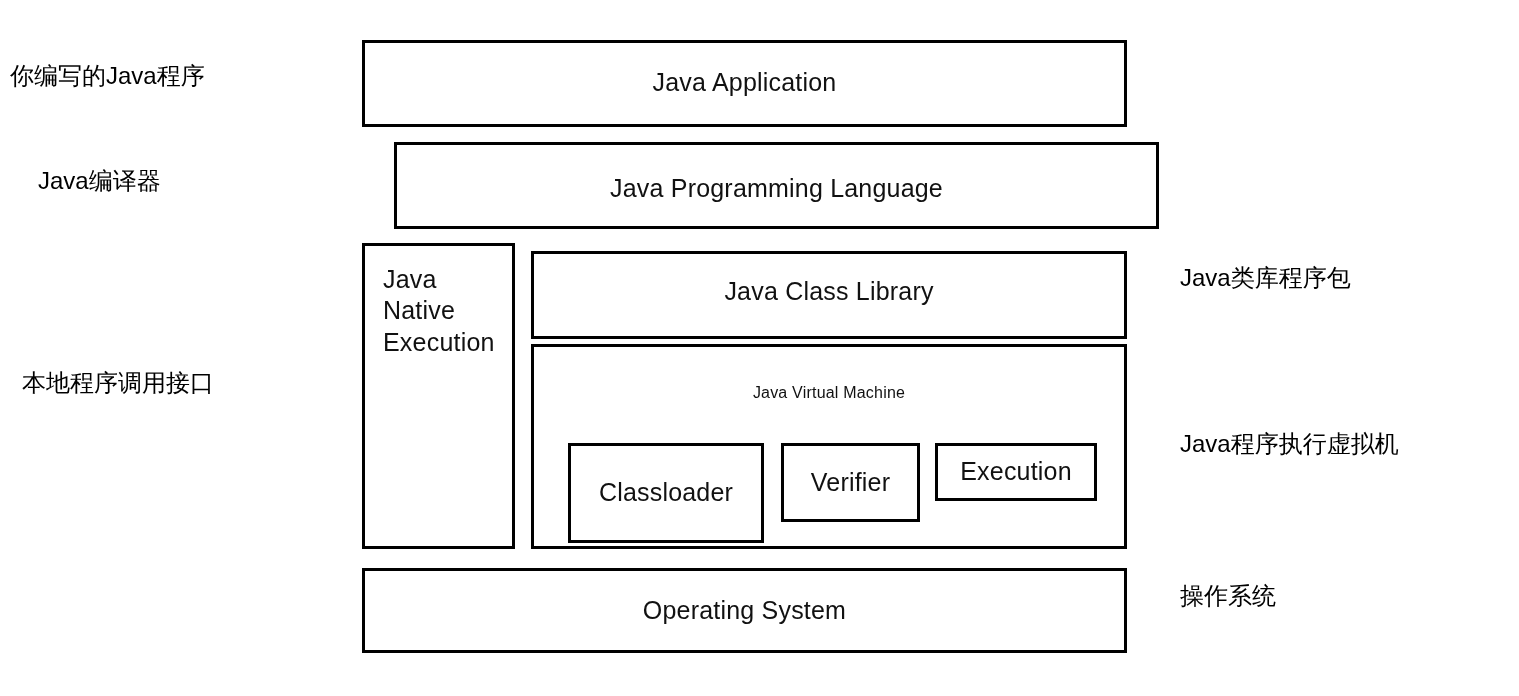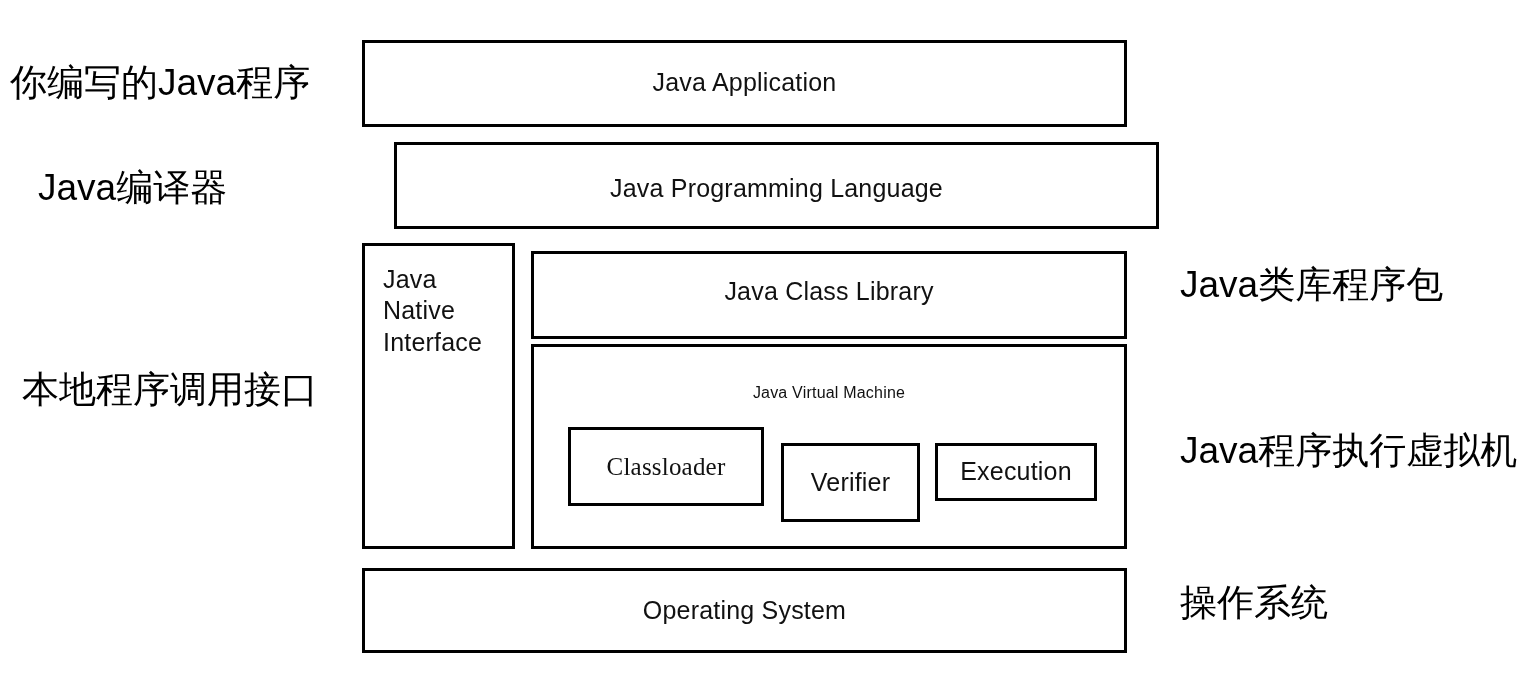--- a/index.html
+++ b/index.html
@@ -35,21 +35,21 @@
     justify-content: center;
     font-size: 25px;
     line-height: 1.25;
     color: #111111;
     letter-spacing: .2px;
   }
 
   
   .side-label {
     position: absolute;
-    font-size: 37px;
+    font-size: 24px;
     line-height: 1.1;
     color: #000000;
     white-space: nowrap;
   }
 
   
   #box-java-application {
     left: 362px; top: 40px; width: 765px; height: 87px;
     align-items: flex-start;
     padding-top: 24px;
@@ -81,21 +81,21 @@
   }
   #jvm-title {
     position: absolute;
     left: 0; right: 0;
     top: 36px;
     text-align: center;
     font-size: 16px;
     color: #111111;
   }
   #box-classloader {
-    left: 34px; top: 80px; width: 196px; height: 79px; font-family: Liberation Serif, serif;
+    left: 34px; top: 96px; width: 196px; height: 100px;
   }
   #box-verifier {
     left: 247px; top: 96px; width: 139px; height: 79px;
   }
   #box-execution {
     left: 401px; top: 96px; width: 162px; height: 58px;
   }
   .box-jvm-child {
     position: absolute;
     box-sizing: border-box;
@@ -136,21 +136,21 @@
   <div class="side-label" id="label-jvm-exec">Java程序执行虚拟机</div>
 
   <div class="side-label" id="label-operating-system">操作系统</div>
 
   <div class="box" id="box-java-application">Java Application</div>
 
   <div class="box" id="box-java-language">Java Programming Language</div>
 
   <div class="box" id="box-jni">Java
 Native
-Interface</div>
+Execution</div>
 
   <div class="box" id="box-java-class-library">Java Class Library</div>
 
   <div class="box" id="box-jvm">
     <div id="jvm-title">Java Virtual Machine</div>
 
     <div class="box-jvm-child" id="box-classloader">Classloader</div>
 
     <div class="box-jvm-child" id="box-verifier">Verifier</div>
 

